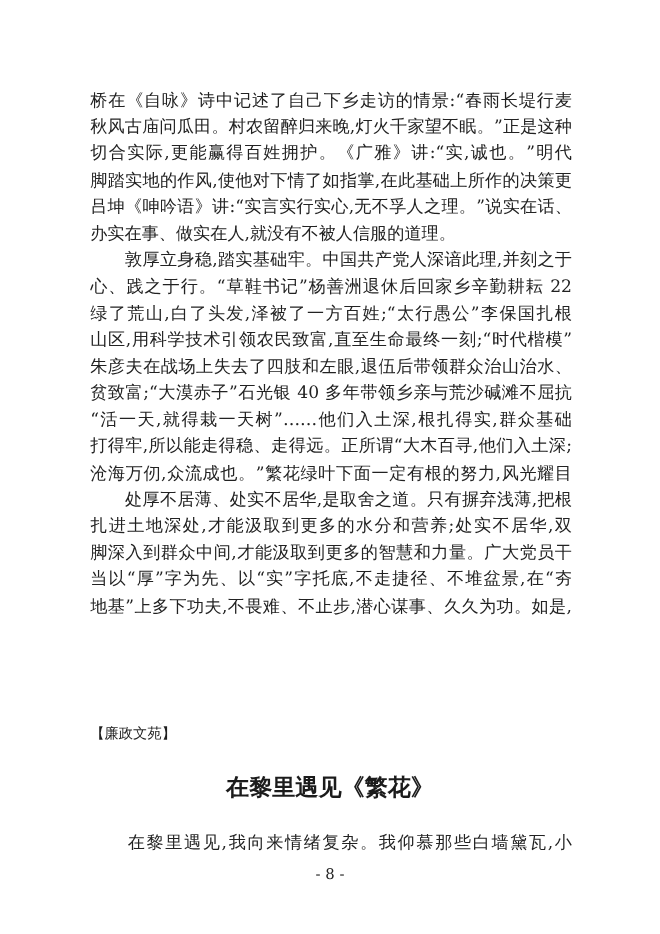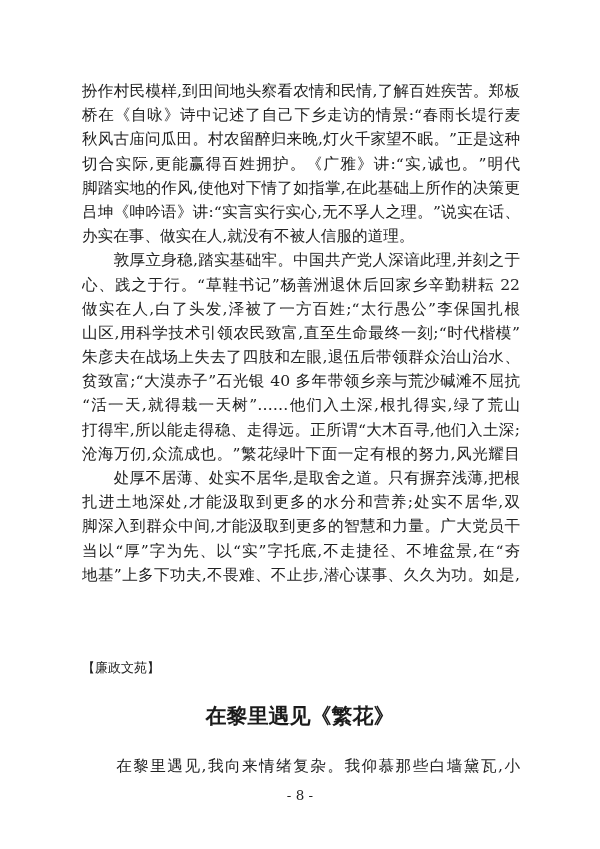--- a/index.html
+++ b/index.html
@@ -73,34 +73,33 @@
     line-height: 18px;
     color: #222222;
   }
 </style>
 </head>
 <body>
 
 <div class="page">
 
   <div class="body-text">
-      <div class="line fill">扮作村民模样,到田间地头察看农情和民情,了解百姓疾苦。郑板</div>
       <div class="line fill">桥在《自咏》诗中记述了自己下乡走访的情景:“春雨长堤行麦垄,</div>
       <div class="line fill">秋风古庙问瓜田。村农留醉归来晚,灯火千家望不眠。”正是这种</div>
       <div class="line fill">切合实际,更能赢得百姓拥护。《广雅》讲:“实,诚也。”明代</div>
       <div class="line fill">脚踏实地的作风,使他对下情了如指掌,在此基础上所作的决策更</div>
       <div class="line fill">吕坤《呻吟语》讲:“实言实行实心,无不孚人之理。”说实在话、</div>
       <div class="line">办实在事、做实在人,就没有不被人信服的道理。</div>
       <div class="line fill">　　敦厚立身稳,踏实基础牢。中国共产党人深谙此理,并刻之于</div>
       <div class="line fill">心、践之于行。“草鞋书记”杨善洲退休后回家乡辛勤耕耘 22 载,</div>
-      <div class="line fill">做实在人,白了头发,泽被了一方百姓;“太行愚公”李保国扎根</div>
+      <div class="line fill">绿了荒山,白了头发,泽被了一方百姓;“太行愚公”李保国扎根</div>
       <div class="line fill">山区,用科学技术引领农民致富,直至生命最终一刻;“时代楷模”</div>
       <div class="line fill">朱彦夫在战场上失去了四肢和左眼,退伍后带领群众治山治水、脱</div>
       <div class="line fill">贫致富;“大漠赤子”石光银 40 多年带领乡亲与荒沙碱滩不屈抗争,</div>
-      <div class="line fill">“活一天,就得栽一天树”……他们入土深,根扎得实,绿了荒山</div>
+      <div class="line fill">“活一天,就得栽一天树”……他们入土深,根扎得实,群众基础</div>
       <div class="line fill">打得牢,所以能走得稳、走得远。正所谓“大木百寻,他们入土深;</div>
       <div class="line fill">沧海万仞,众流成也。”繁花绿叶下面一定有根的努力,风光耀目</div>
       <div class="line fill">　　处厚不居薄、处实不居华,是取舍之道。只有摒弃浅薄,把根</div>
       <div class="line fill">扎进土地深处,才能汲取到更多的水分和营养;处实不居华,双</div>
       <div class="line fill">脚深入到群众中间,才能汲取到更多的智慧和力量。广大党员干部</div>
       <div class="line fill">当以“厚”字为先、以“实”字托底,不走捷径、不堆盆景,在“夯</div>
       <div class="line fill">地基”上多下功夫,不畏难、不止步,潜心谋事、久久为功。如是,</div>
     </div>
 
   <div class="section-header">【廉政文苑】</div>

